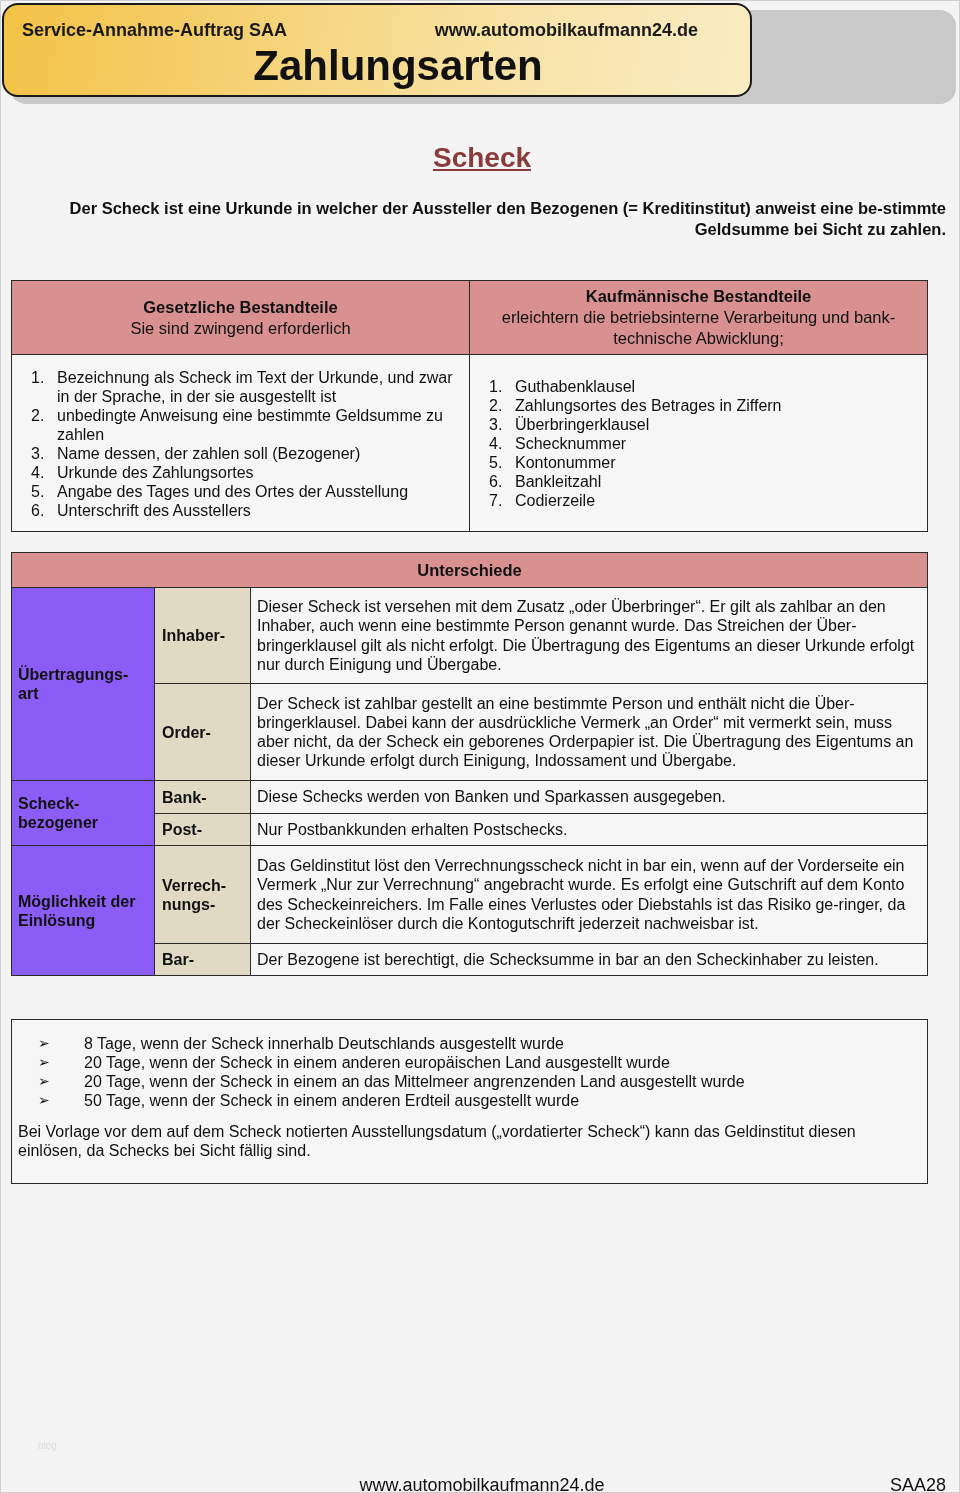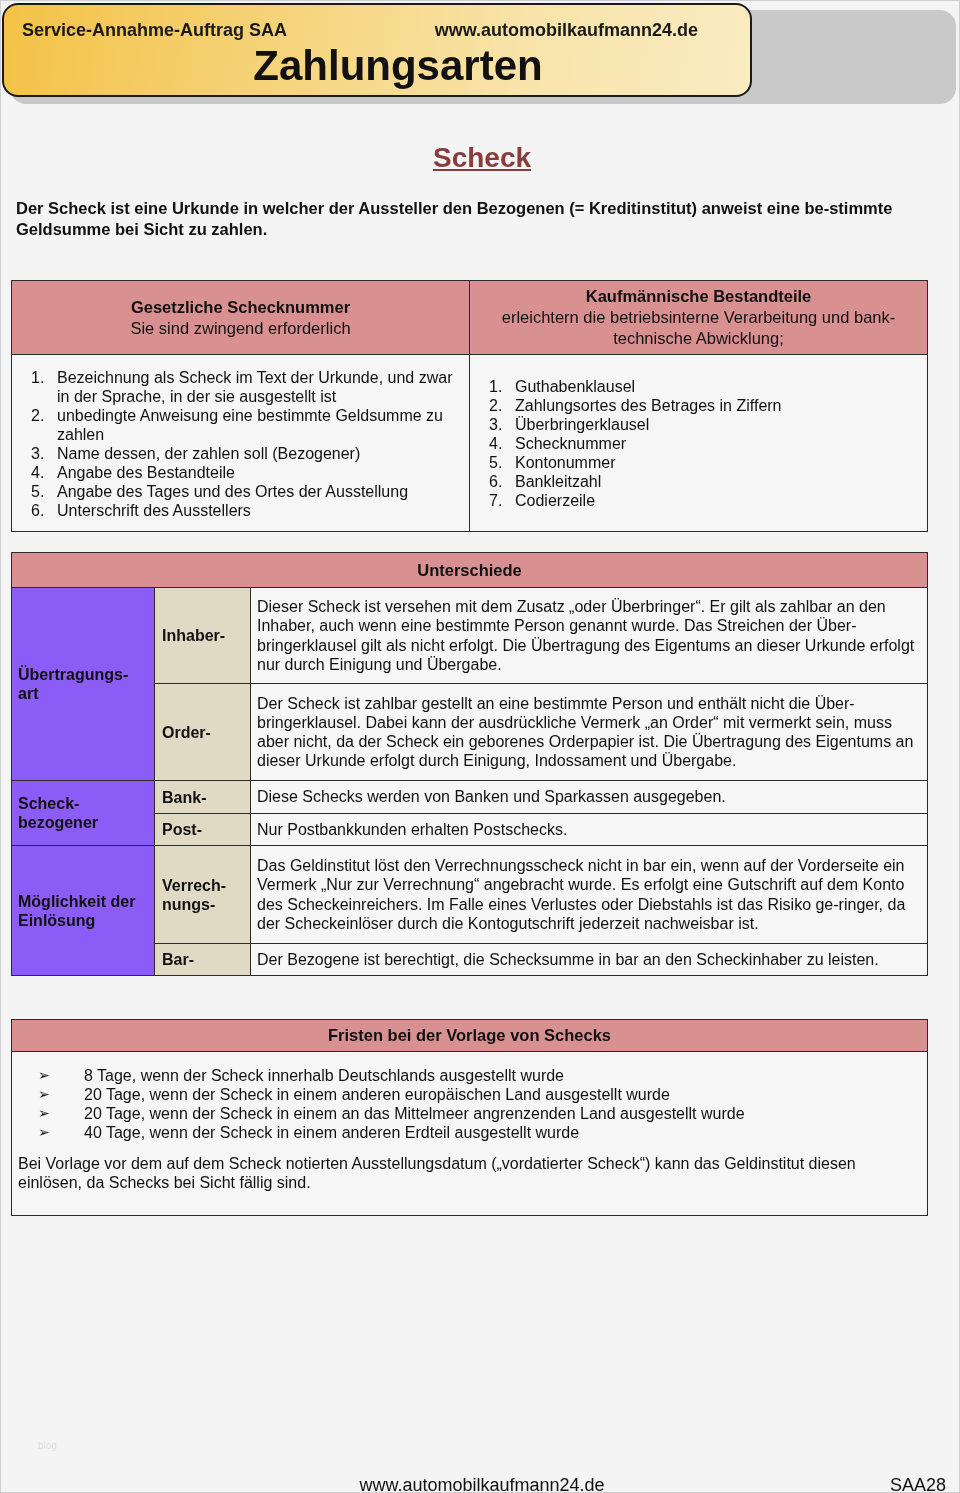--- a/index.html
+++ b/index.html
@@ -32,22 +32,22 @@
   }
   .banner-title {
     position: absolute; left: 0; right: 0; top: 37px; text-align: center;
     font-size: 42px; font-weight: bold; color: #111; padding-left: 42px;
   }
   .section-title {
     position: absolute; left: 0; width: 964px; top: 142px; text-align: center;
     font-size: 28px; font-weight: bold; color: #8a3c3c; text-decoration: underline;
   }
   .intro {
-    position: absolute; left: 16px; top: 198px; width: 920px;
-    font-size: 16.5px; font-weight: bold; line-height: 21px;
+    position: absolute; left: 26px; top: 198px; width: 920px;
+    font-size: 16.5px; font-weight: bold; line-height: 21px; text-align: right;
   }
   table { border-collapse: collapse; position: absolute; }
   td, th { border: 1.5px solid #2a2a2a; padding: 0; vertical-align: middle; }
   .pink { background: #d89090; }
   .white { background: #f6f6f6; }
   .khaki { background: #8b5cf6; }
   .beige { background: #e0dac4; }
 
   
   #t1 { left: 11px; top: 280px; width: 917px; }
@@ -96,35 +96,35 @@
   <div class="banner-title">Zahlungsarten</div>
 </div>
 
 <div class="section-title">Scheck</div>
 <div class="intro">Der Scheck ist eine Urkunde in welcher der Aussteller den Bezogenen (= Kreditinstitut) anweist eine be-stimmte Geldsumme bei Sicht zu zahlen.</div>
 
 <table id="t1">
   <tbody>
       <tr>
     <th class="hd pink" style="width:457px">
-      <b>Gesetzliche Schecknummer</b><br>
+      <b>Gesetzliche Bestandteile</b><br>
       <span style="font-weight:normal">Sie sind zwingend erforderlich</span>
     </th>
     <th class="hd pink">
       <b>Kaufmännische Bestandteile</b><br>
       <span style="font-weight:normal;display:inline-block;padding:0 6px">erleichtern die betriebsinterne Verarbeitung und bank-<br>technische Abwicklung;</span>
     </th>
   </tr>
   <tr>
     <td class="body-cell white">
       <ol class="list" id="legal-list" style="margin-top:13px">
             <li><span class="num">1.</span><span>Bezeichnung als Scheck im Text der Urkunde, und zwar in der Sprache, in der sie ausgestellt ist</span></li>
             <li><span class="num">2.</span><span>unbedingte Anweisung eine bestimmte Geldsumme zu zahlen</span></li>
             <li><span class="num">3.</span><span>Name dessen, der zahlen soll (Bezogener)</span></li>
-            <li><span class="num">4.</span><span>Angabe des Bestandteile</span></li>
+            <li><span class="num">4.</span><span>Urkunde des Zahlungsortes</span></li>
             <li><span class="num">5.</span><span>Angabe des Tages und des Ortes der Ausstellung</span></li>
             <li><span class="num">6.</span><span>Unterschrift des Ausstellers</span></li>
           </ol>
     </td>
     <td class="body-cell white">
       <ol class="list" id="commercial-list" style="margin-top:22px">
             <li><span class="num">1.</span><span>Guthabenklausel</span></li>
             <li><span class="num">2.</span><span>Zahlungsortes des Betrages in Ziffern</span></li>
             <li><span class="num">3.</span><span>Überbringerklausel</span></li>
             <li><span class="num">4.</span><span>Schecknummer</span></li>
@@ -167,30 +167,27 @@
   </tr>
   <tr style="height:32px">
     <td class="sub beige">Bar-</td>
     <td class="desc white">Der Bezogene ist berechtigt, die Schecksumme in bar an den Scheckinhaber zu leisten.</td>
   </tr>
 </tbody>
   </table>
 
 <table id="t3">
   <tbody>
-      <tr>
-    <th class="hd pink">Fristen bei der Vorlage von Schecks</th>
-  </tr>
   <tr>
     <td class="body-cell white">
       <ul class="bullets" id="deadline-list">
             <li><span class="arrow">➢</span><span>8 Tage, wenn der Scheck innerhalb Deutschlands ausgestellt wurde</span></li>
             <li><span class="arrow">➢</span><span>20 Tage, wenn der Scheck in einem anderen europäischen Land ausgestellt wurde</span></li>
             <li><span class="arrow">➢</span><span>20 Tage, wenn der Scheck in einem an das Mittelmeer angrenzenden Land ausgestellt wurde</span></li>
-            <li><span class="arrow">➢</span><span>40 Tage, wenn der Scheck in einem anderen Erdteil ausgestellt wurde</span></li>
+            <li><span class="arrow">➢</span><span>50 Tage, wenn der Scheck in einem anderen Erdteil ausgestellt wurde</span></li>
           </ul>
       <div class="note">Bei Vorlage vor dem auf dem Scheck notierten Ausstellungsdatum („vordatierter Scheck“) kann das Geldinstitut diesen einlösen, da Schecks bei Sicht fällig sind.</div>
     </td>
   </tr>
 </tbody>
   </table>
 
 <div class="watermark">blog</div>
 <div class="footer-url">www.automobilkaufmann24.de</div>
 <div class="footer-code">SAA28</div>

